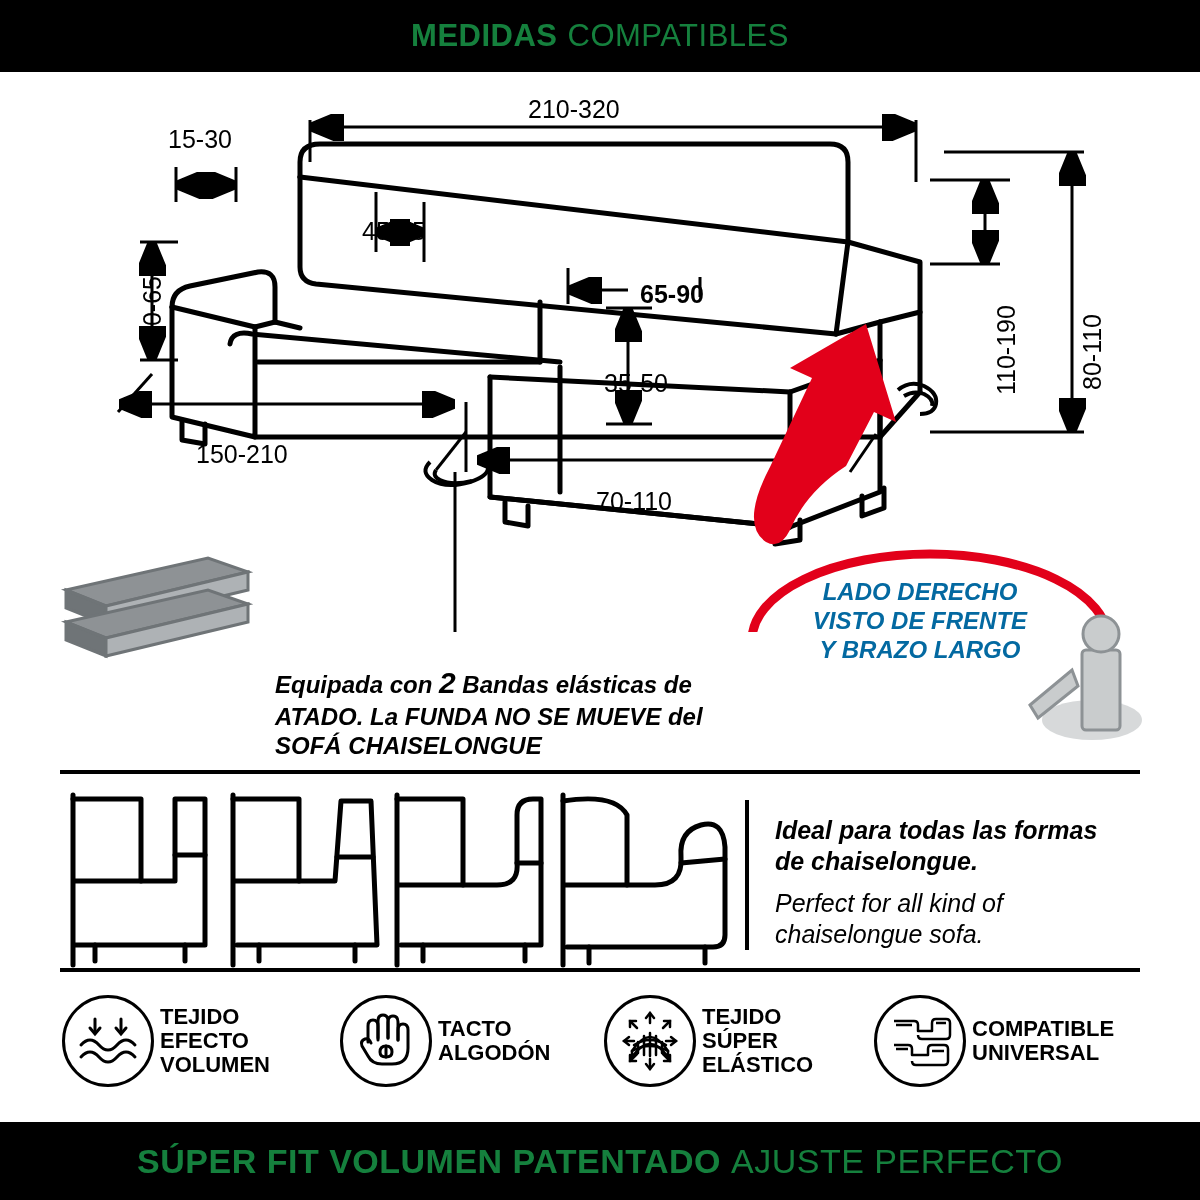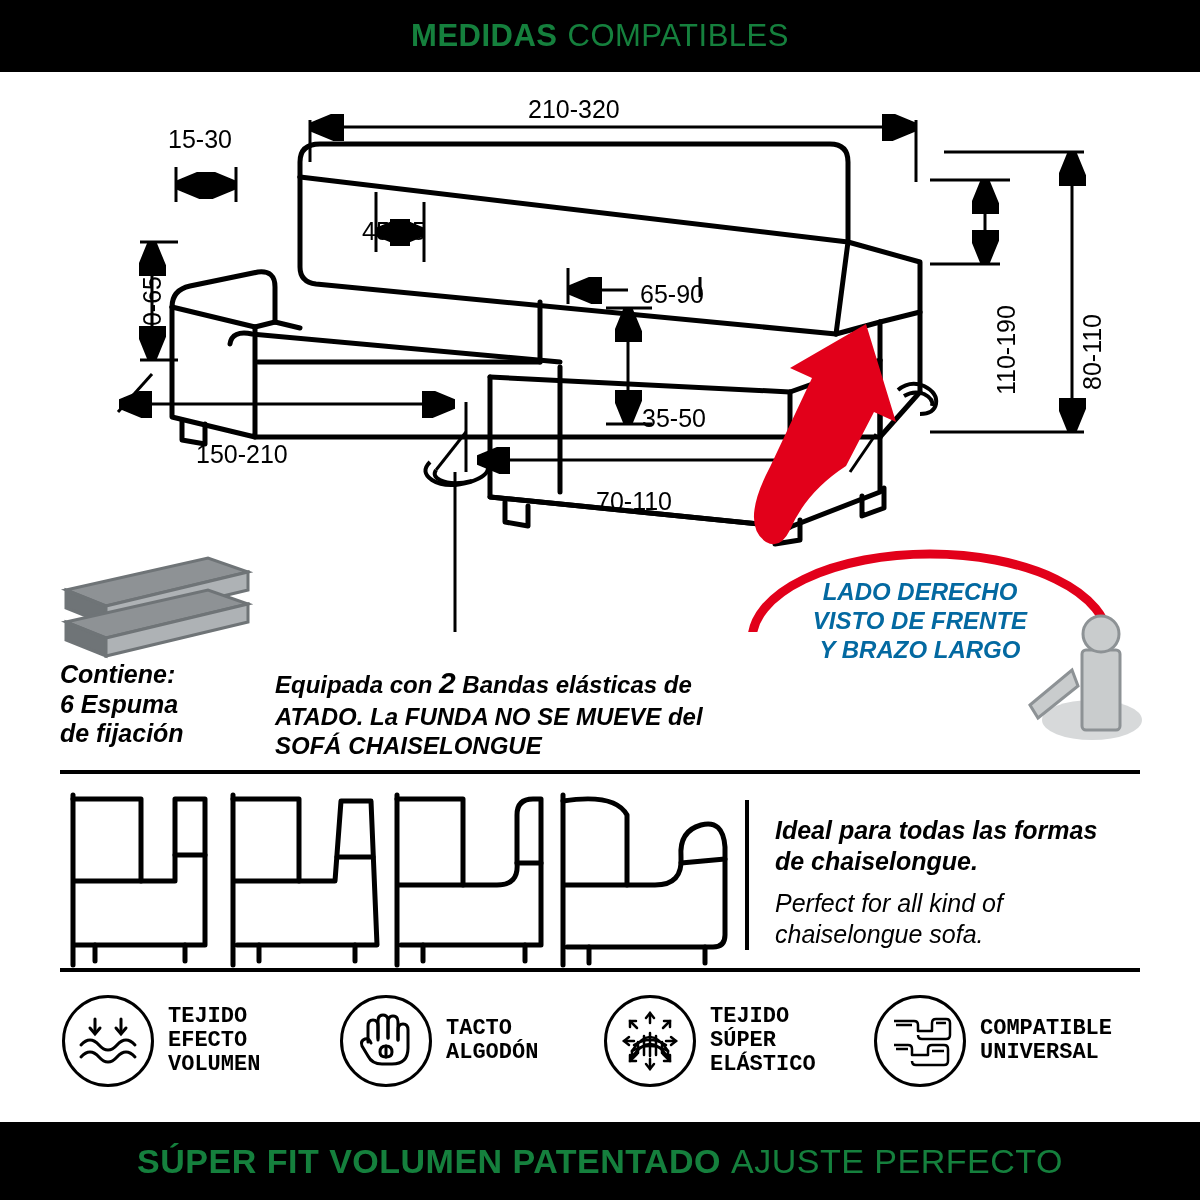--- a/index.html
+++ b/index.html
@@ -108,26 +108,25 @@
     width: 86px;
     height: 86px;
     border: 3px solid #000;
     border-radius: 50%;
     display: flex;
     align-items: center;
     justify-content: center;
     flex: none;
   }
   .feature .lbl {
-    margin-left: 14px;
+    margin-left: 6px;
     font-size: 22px;
     font-weight: bold;
     line-height: 1.1;
     white-space: pre-line;
-    font-family: Liberation Mono, monospace;
   }
 
   .hr {
     position: absolute;
     background: #000;
   }
 </style>
 </head>
 <body>
 
@@ -245,22 +244,22 @@
     <g fill="#e2001a" stroke="none">
       <path d="M866 252 L790 296 L812 306 L770 395 Q740 452 766 470 Q780 478 790 458 Q806 420 846 394 L874 340 L896 350 Z"></path>
     </g>
     <ellipse cx="930" cy="568" rx="178" ry="86" fill="none" stroke="#e2001a" stroke-width="9"></ellipse>
   </svg>
 
   <div class="dim" style="left:168px; top:125px;">15-30</div>
   <div class="dim" style="left:528px; top:95px;">210-320</div>
   <div class="dim" style="left:362px; top:183px;margin-top:34px;">45-75</div>
   <div class="dim vert" style="left:138px; top:340px;">50-65</div>
-  <div class="dim" style="left:640px; top:280px;">65-90</div>
-  <div class="dim" style="left:642px; top:369px;margin-top:35px;">35-50</div>
+  <div class="dim" style="left:640px; top:280px;font-weight:bold;">65-90</div>
+  <div class="dim" style="left:604px; top:369px;">35-50</div>
   <div class="dim" style="left:196px; top:440px;">150-210</div>
   <div class="dim" style="left:596px; top:487px;">70-110</div>
   <div class="dim vert" style="left:992px; top:395px;">110-190</div>
   <div class="dim vert" style="left:1078px; top:390px;">80-110</div>
 
   <div class="callout-text">
     <div>LADO DERECHO</div>
     <div>VISTO DE FRENTE</div>
     <div>Y BRAZO LARGO</div>
   </div>
@@ -278,25 +277,20 @@
     <g stroke="#6f7477" stroke-width="3">
       <path d="M8 40 L150 8 L190 22 L48 56 Z" fill="#8e9295"></path>
       <path d="M8 40 L8 58 L48 74 L48 56 Z" fill="#6f7477"></path>
       <path d="M48 56 L190 22 L190 40 L48 74 Z" fill="#aeb2b5"></path>
       <path d="M8 72 L150 40 L190 54 L48 88 Z" fill="#8e9295"></path>
       <path d="M8 72 L8 90 L48 106 L48 88 Z" fill="#6f7477"></path>
       <path d="M48 88 L190 54 L190 72 L48 106 Z" fill="#aeb2b5"></path>
     </g>
   </svg>
 
-  <div class="caption-foam">
-    <div>Contiene:</div>
-    <div>6 Espuma</div>
-    <div>de fijación</div>
-  </div>
 
   <div class="caption-bands">
     <span>Equipada con </span><span class="big">2</span><span> Bandas elásticas de ATADO. La FUNDA NO SE MUEVE del SOFÁ CHAISELONGUE</span>
   </div>
 
   <div class="hr" style="left:60px; top:770px; width:1080px; height:4px;"></div>
 
   <svg width="690" height="190" viewBox="0 0 690 190" style="position:absolute;left:55px;top:785px">
     <g fill="none" stroke="#000" stroke-width="5" stroke-linejoin="round" stroke-linecap="round">
 

